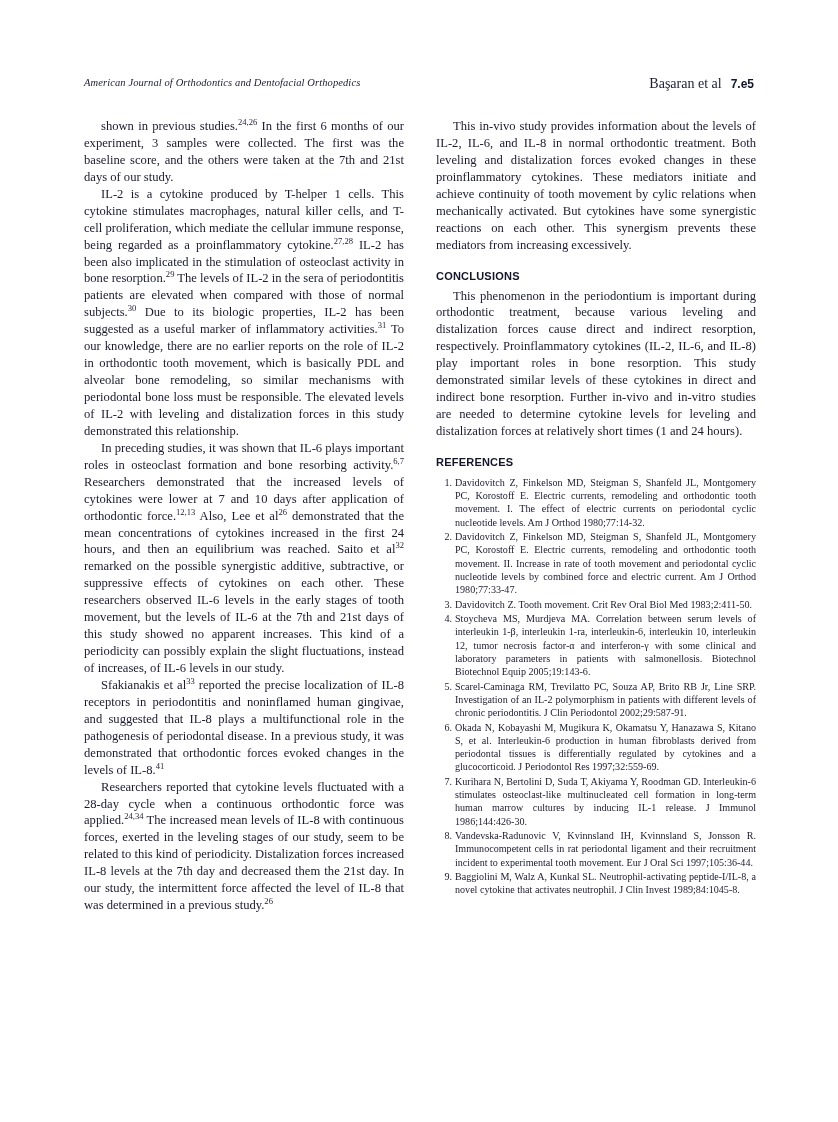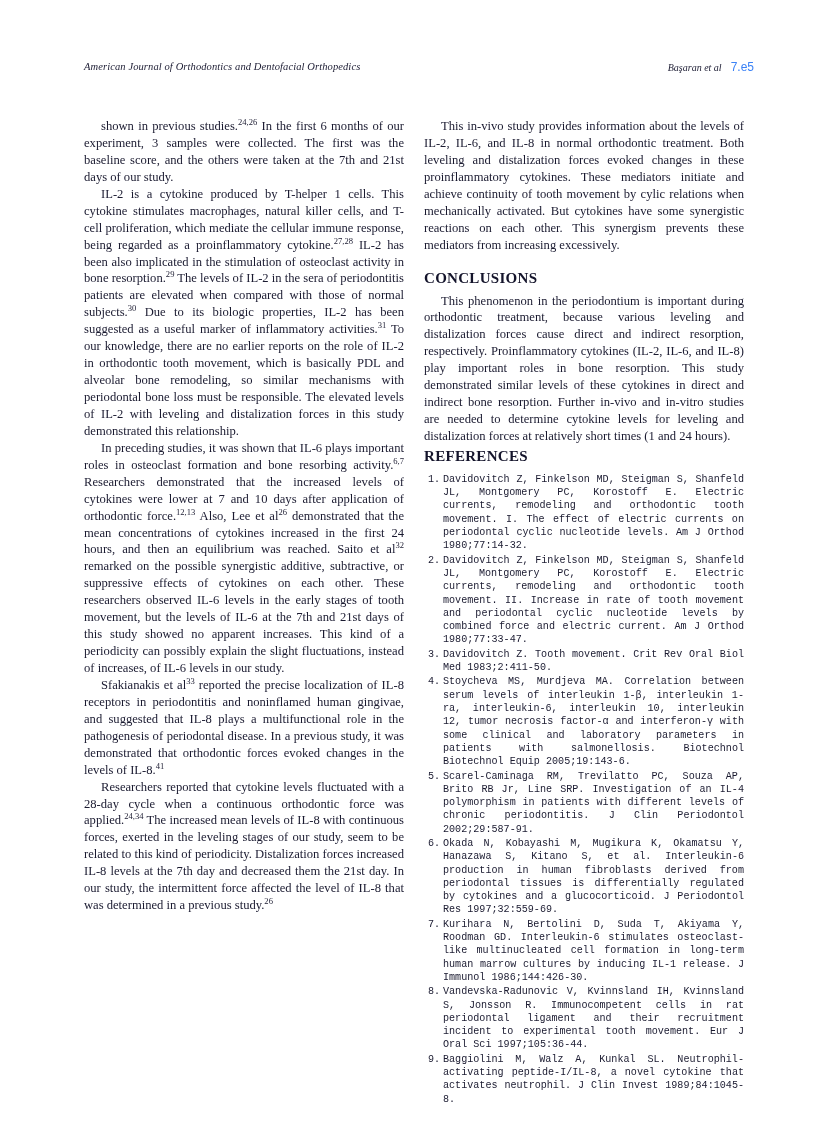--- a/index.html
+++ b/index.html
@@ -15,59 +15,58 @@
     margin: 0 auto;
     overflow: hidden;
     font-family: "Liberation Serif", serif;
     color: #1a1a2e;
   }
 
   
   .header {
     position: absolute;
     left: 84px;
-    top: 60px;
+    top: 76px;
     width: 670px;
     display: flex;
     justify-content: space-between;
     align-items: flex-start;
   }
   .header-left {
     font-style: italic;
     font-size: 10.5px;
     line-height: 1.42;
     color: #1c1c33;
     letter-spacing: 0.01em;
   }
   .header-right {
     display: flex;
     align-items: baseline;
     gap: 9px;
     white-space: nowrap;
   }
   .header-right .authors {
-    font-style: italic;
-    font-size: 10px;
+    font-size: 14px;
     color: #1c1c33;
   }
   .header-right .pageno {
     font-family: "Liberation Sans", sans-serif;
-    font-weight: normal;
+    font-weight: bold;
     font-size: 12px;
-    color: #3b82f6;
+    color: #0f172a;
   }
 
   
   .columns {
     position: absolute;
     left: 84px;
     top: 118px;
     width: 672px;
     display: flex;
-    gap: 20px;
+    gap: 32px;
   }
   .col {
     width: 320px;
   }
 
   p.body {
     margin: 0;
     font-size: 12.6px;
     line-height: 1.345;
     text-align: justify;
@@ -77,39 +76,38 @@
     hyphens: manual;
   }
 
   sup {
     font-size: 0.68em;
     vertical-align: super;
     line-height: 0;
   }
 
   h2.section {
-    font-family: Liberation Serif, serif;
+    font-family: Liberation Sans, sans-serif;
     font-weight: bold;
-    font-size: 15px;
+    font-size: 11px;
     letter-spacing: 0.02em;
     margin: 16px 0 6px 0;
     color: #14142b;
   }
   h2.section.refs {
-    margin-top: 3px;
+    margin-top: 16px;
     margin-bottom: 8px;
   }
 
   
   ol.refs {
     margin: 0;
     padding: 0;
     list-style: none;
     counter-reset: refnum;
-    font-family: Liberation Mono, monospace;
   }
   ol.refs li {
     position: relative;
     counter-increment: refnum;
     padding-left: 19px;
     margin-bottom: 1.2px;
     font-size: 10.1px;
     line-height: 1.315;
     text-align: justify;
     text-justify: inter-word;
@@ -155,21 +153,21 @@
 
       <h2 class="section">CONCLUSIONS</h2>
       <p class="body">This phenomenon in the periodontium is important during orthodontic treatment, because various leveling and distalization forces cause direct and indirect resorption, respectively. Proinflammatory cytokines (IL-2, IL-6, and IL-8) play important roles in bone resorption. This study demonstrated similar levels of these cytokines in direct and indirect bone resorption. Further in-vivo and in-vitro studies are needed to determine cytokine levels for leveling and distalization forces at relatively short times (1 and 24 hours).</p>
 
       <h2 class="section refs">REFERENCES</h2>
       <ol class="refs">
         <li>Davidovitch Z, Finkelson MD, Steigman S, Shanfeld JL, Montgomery PC, Korostoff E. Electric currents, remodeling and orthodontic tooth movement. I. The effect of electric currents on periodontal cyclic nucleotide levels. Am J Orthod 1980;77:14-32.</li>
         <li>Davidovitch Z, Finkelson MD, Steigman S, Shanfeld JL, Montgomery PC, Korostoff E. Electric currents, remodeling and orthodontic tooth movement. II. Increase in rate of tooth movement and periodontal cyclic nucleotide levels by combined force and electric current. Am J Orthod 1980;77:33-47.</li>
         <li>Davidovitch Z. Tooth movement. Crit Rev Oral Biol Med 1983;2:411-50.</li>
         <li>Stoycheva MS, Murdjeva MA. Correlation between serum levels of interleukin 1-β, interleukin 1-ra, interleukin-6, interleukin 10, interleukin 12, tumor necrosis factor-α and interferon-γ with some clinical and laboratory parameters in patients with salmonellosis. Biotechnol Biotechnol Equip 2005;19:143-6.</li>
-        <li>Scarel-Caminaga RM, Trevilatto PC, Souza AP, Brito RB Jr, Line SRP. Investigation of an IL-4 polymorphism in patients with different levels of chronic periodontitis. J Clin Periodontol 2002;29:587-91.</li>
+        <li>Scarel-Caminaga RM, Trevilatto PC, Souza AP, Brito RB Jr, Line SRP. Investigation of an IL-2 polymorphism in patients with different levels of chronic periodontitis. J Clin Periodontol 2002;29:587-91.</li>
         <li>Okada N, Kobayashi M, Mugikura K, Okamatsu Y, Hanazawa S, Kitano S, et al. Interleukin-6 production in human fibroblasts derived from periodontal tissues is differentially regulated by cytokines and a glucocorticoid. J Periodontol Res 1997;32:559-69.</li>
         <li>Kurihara N, Bertolini D, Suda T, Akiyama Y, Roodman GD. Interleukin-6 stimulates osteoclast-like multinucleated cell formation in long-term human marrow cultures by inducing IL-1 release. J Immunol 1986;144:426-30.</li>
         <li>Vandevska-Radunovic V, Kvinnsland IH, Kvinnsland S, Jonsson R. Immunocompetent cells in rat periodontal ligament and their recruitment incident to experimental tooth movement. Eur J Oral Sci 1997;105:36-44.</li>
         <li>Baggiolini M, Walz A, Kunkal SL. Neutrophil-activating peptide-I/IL-8, a novel cytokine that activates neutrophil. J Clin Invest 1989;84:1045-8.</li>
       </ol>
     </div>
 
   </div>
 </div>
 

